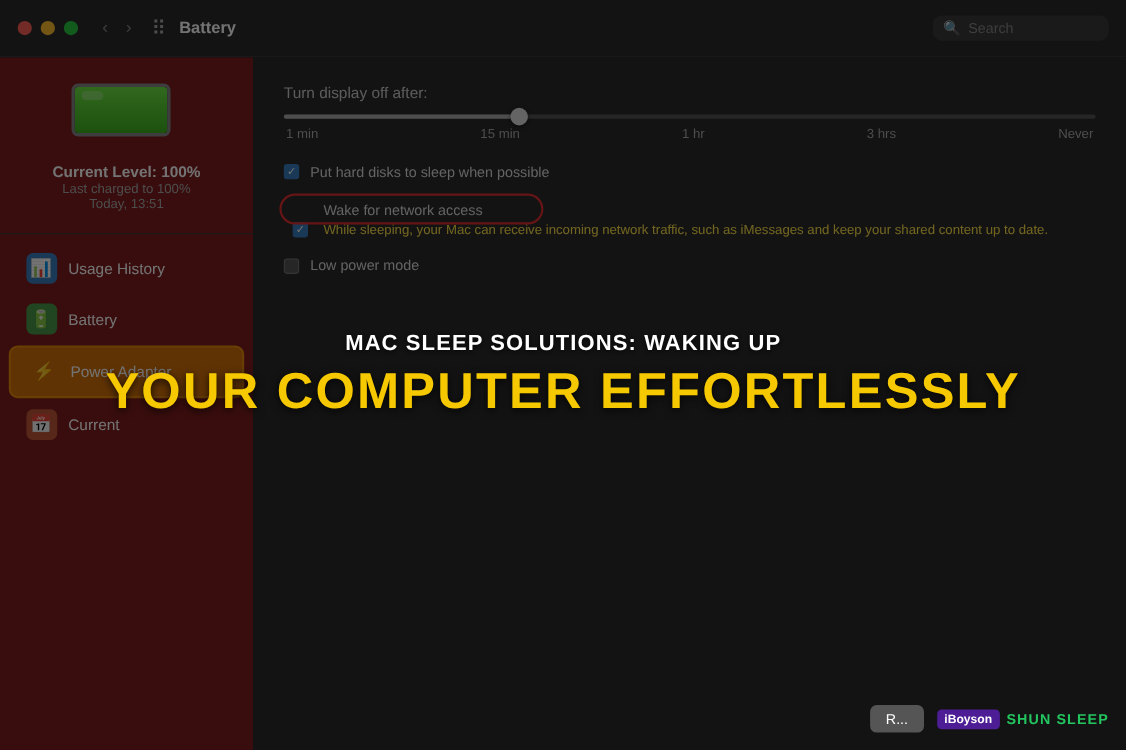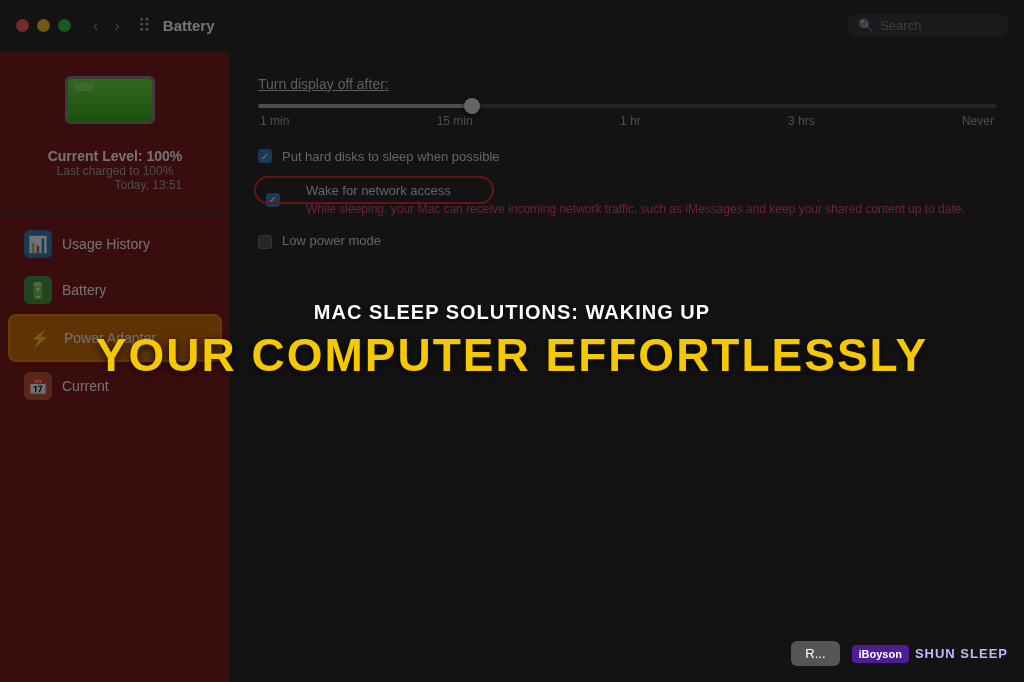--- a/index.html
+++ b/index.html
@@ -133,21 +133,20 @@
       font-size: 14px;
       font-weight: 600;
     }
     .battery-level-info .charged {
       color: #aaa;
       font-size: 12px;
     }
     .battery-level-info .time {
       color: #aaa;
       font-size: 12px;
-      text-align: right;
     }
 
     .sidebar-divider {
       width: 100%;
       height: 1px;
       background: #3a3a3a;
       margin: 8px 0;
     }
 
     .sidebar-item {
@@ -190,21 +189,20 @@
       flex: 1;
       background: #2a2a2a;
       padding: 24px 28px;
       position: relative;
     }
 
     .section-label {
       color: #ccc;
       font-size: 14px;
       margin-bottom: 10px;
-      text-decoration: underline;
     }
 
     .slider-container {
       margin-bottom: 20px;
     }
     .slider-track {
       position: relative;
       height: 4px;
       background: #555;
       border-radius: 2px;
@@ -266,32 +264,32 @@
     .checkbox.partial {
       background: #555;
       border-color: #777;
     }
     .checkbox-label {
       color: #ddd;
       font-size: 13px;
       line-height: 1.4;
     }
     .checkbox-sublabel {
-      color: #ec4899;
+      color: #fde047;
       font-size: 12px;
       margin-top: 2px;
     }
 
     
     .wake-row {
       position: relative;
       display: flex;
-      align-items: center;
+      align-items: flex-end;
       margin-bottom: 12px;
-      gap: 26px;
+      gap: 14px;
       padding: 4px 8px;
     }
     .wake-highlight {
       position: absolute;
       top: -2px; left: -4px;
       width: 240px; height: 28px;
       border: 2px solid #e03030;
       border-radius: 14px;
       pointer-events: none;
     }
@@ -359,21 +357,21 @@
     }
     .watermark-logo {
       background: #4c1d95;
       color: #fff;
       font-size: 11px;
       font-weight: 700;
       padding: 3px 7px;
       border-radius: 4px;
     }
     .watermark-text {
-      color: #c4b5fd;
+      color: #22c55e;
       font-size: 13px;
       font-weight: 700;
       text-transform: uppercase;
       letter-spacing: 1px;
     }
   </style>
 </head>
 <body>
 
 <div class="titlebar">

